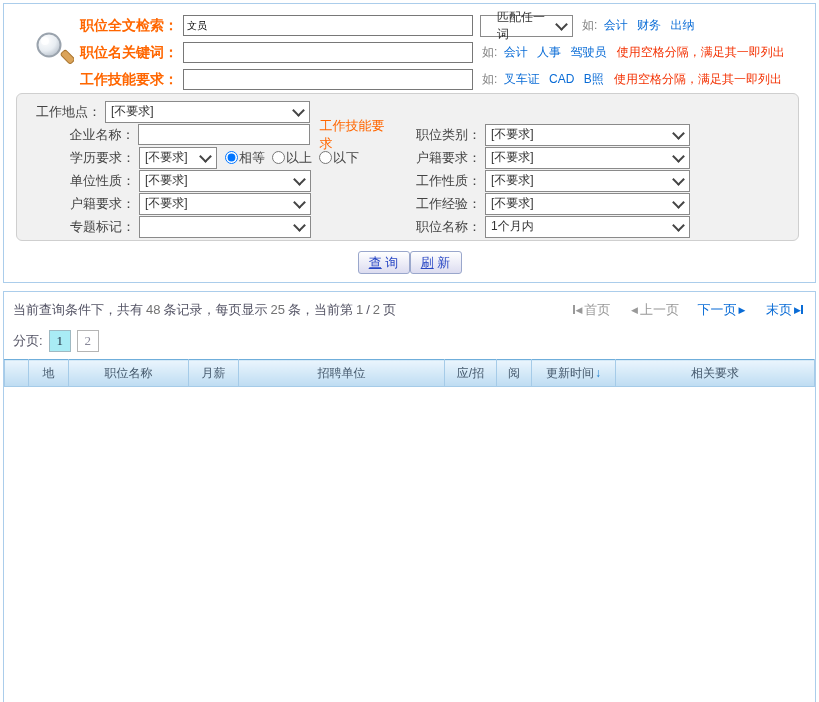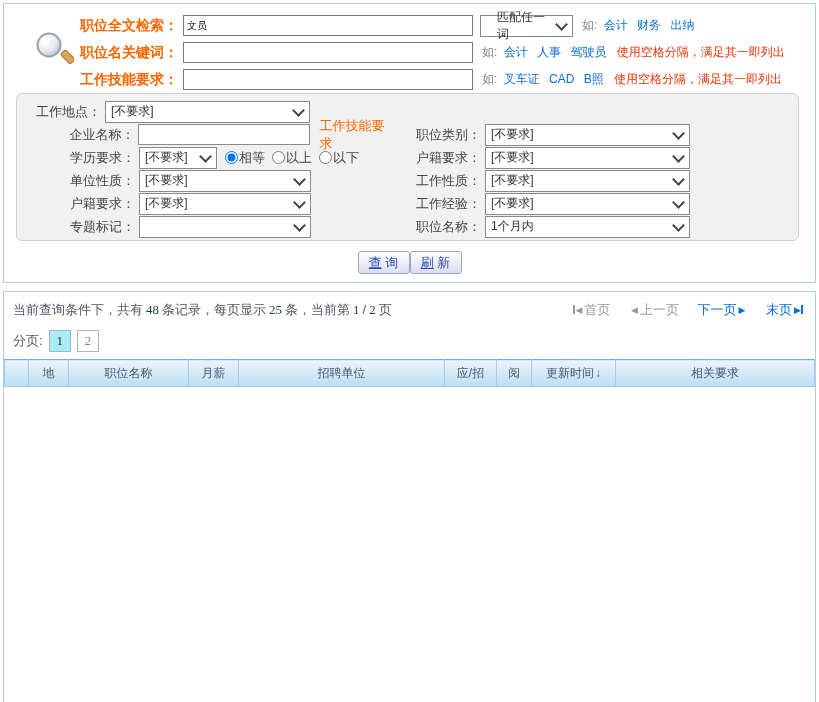--- a/index.html
+++ b/index.html
@@ -47,21 +47,21 @@
   
   #button-row{position:absolute;left:0;right:0;top:247px;display:flex;justify-content:center;}
   .btn{min-width:52px;height:23px;border:1px solid #9aa7cc;border-radius:3px;
        background:linear-gradient(#ffffff,#dcdcf0);color:#2947c4;font-size:13px;padding:0 6px;cursor:pointer;
        font-family:inherit;}
   .btn span{display:block;}
   .btn span::first-letter{text-decoration:underline;}
 
   
   #status-row{position:relative;height:22px;margin:7px 9px 0;color:#556;font-size:13px;line-height:22px;}
-  .num{color:#14532d;margin:0 3px;font-family:Liberation Serif, serif;}
+  .num{color:#737373;margin:0 3px;font-family:Liberation Sans, sans-serif;}
   #pager{position:absolute;right:1px;top:0;white-space:nowrap;}
   .pg{margin-left:15px;text-decoration:none;color:#999;}
   .pg.on{color:#0a6cd6;}
   .pgico{font-size:9px;vertical-align:1px;margin:0 2px;}
   .vbar{display:inline-block;width:2px;height:9px;background:currentColor;vertical-align:-1px;}
 
   #pages-row{display:flex;align-items:center;margin:9px 0 0 9px;font-size:13px;color:#556;}
   .page-btn{width:20px;height:20px;border:1px solid #b5b5b5;margin-left:6px;display:flex;align-items:center;
        justify-content:center;font-size:13px;color:#889;background:#fff;cursor:pointer;
        font-family:"Liberation Serif",serif;}

